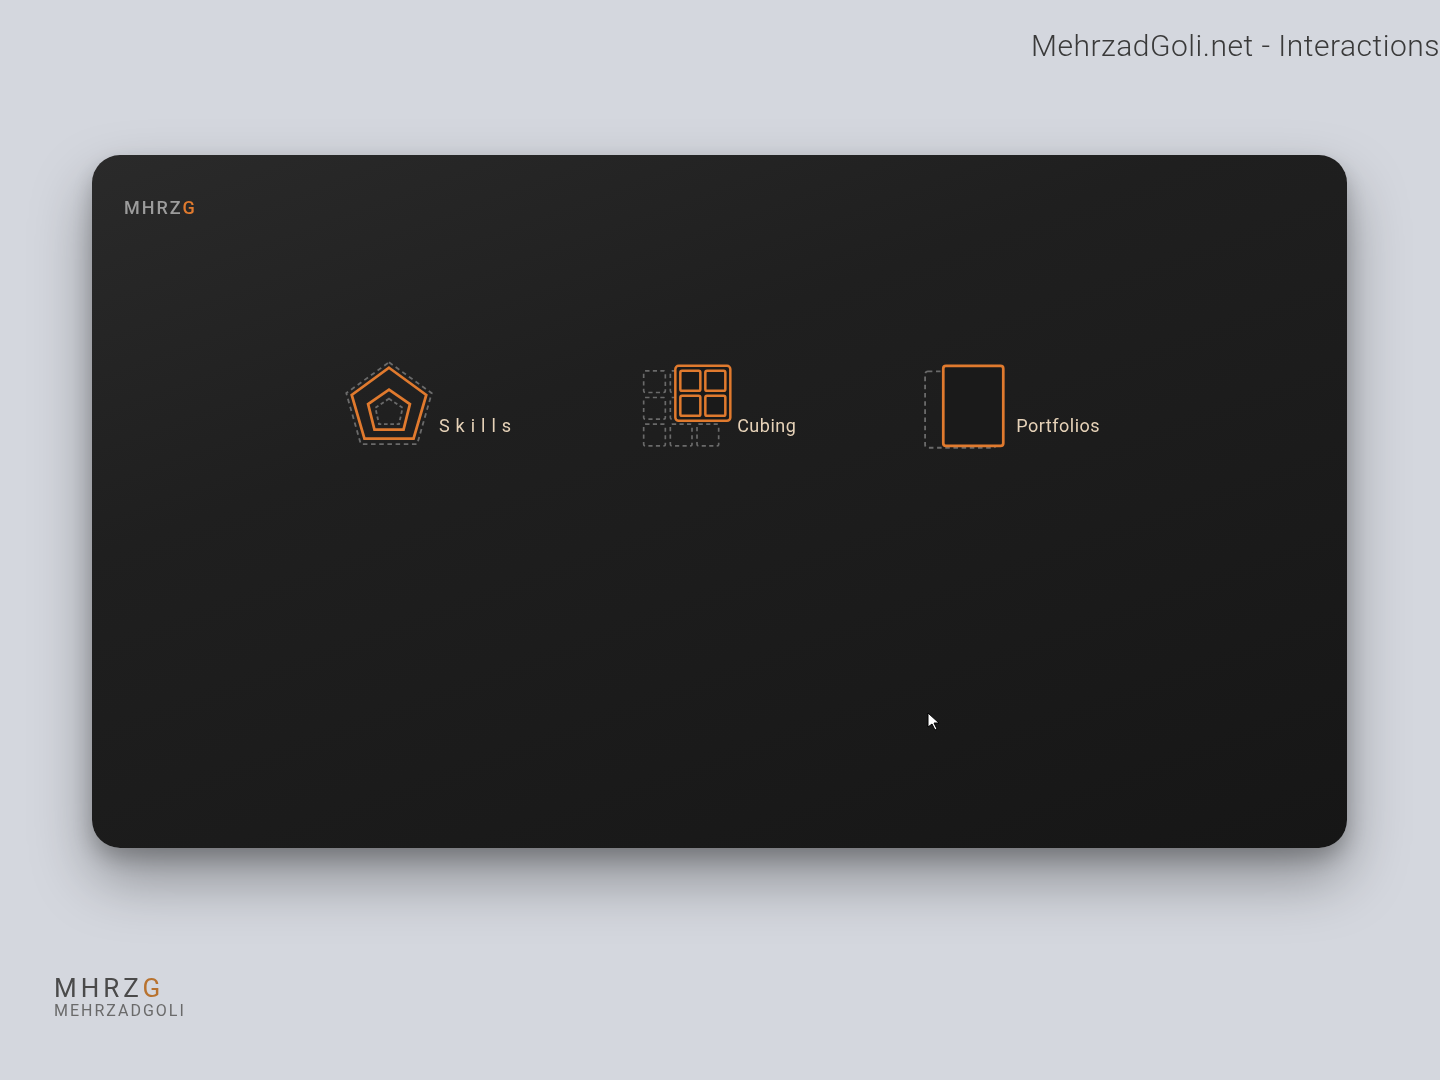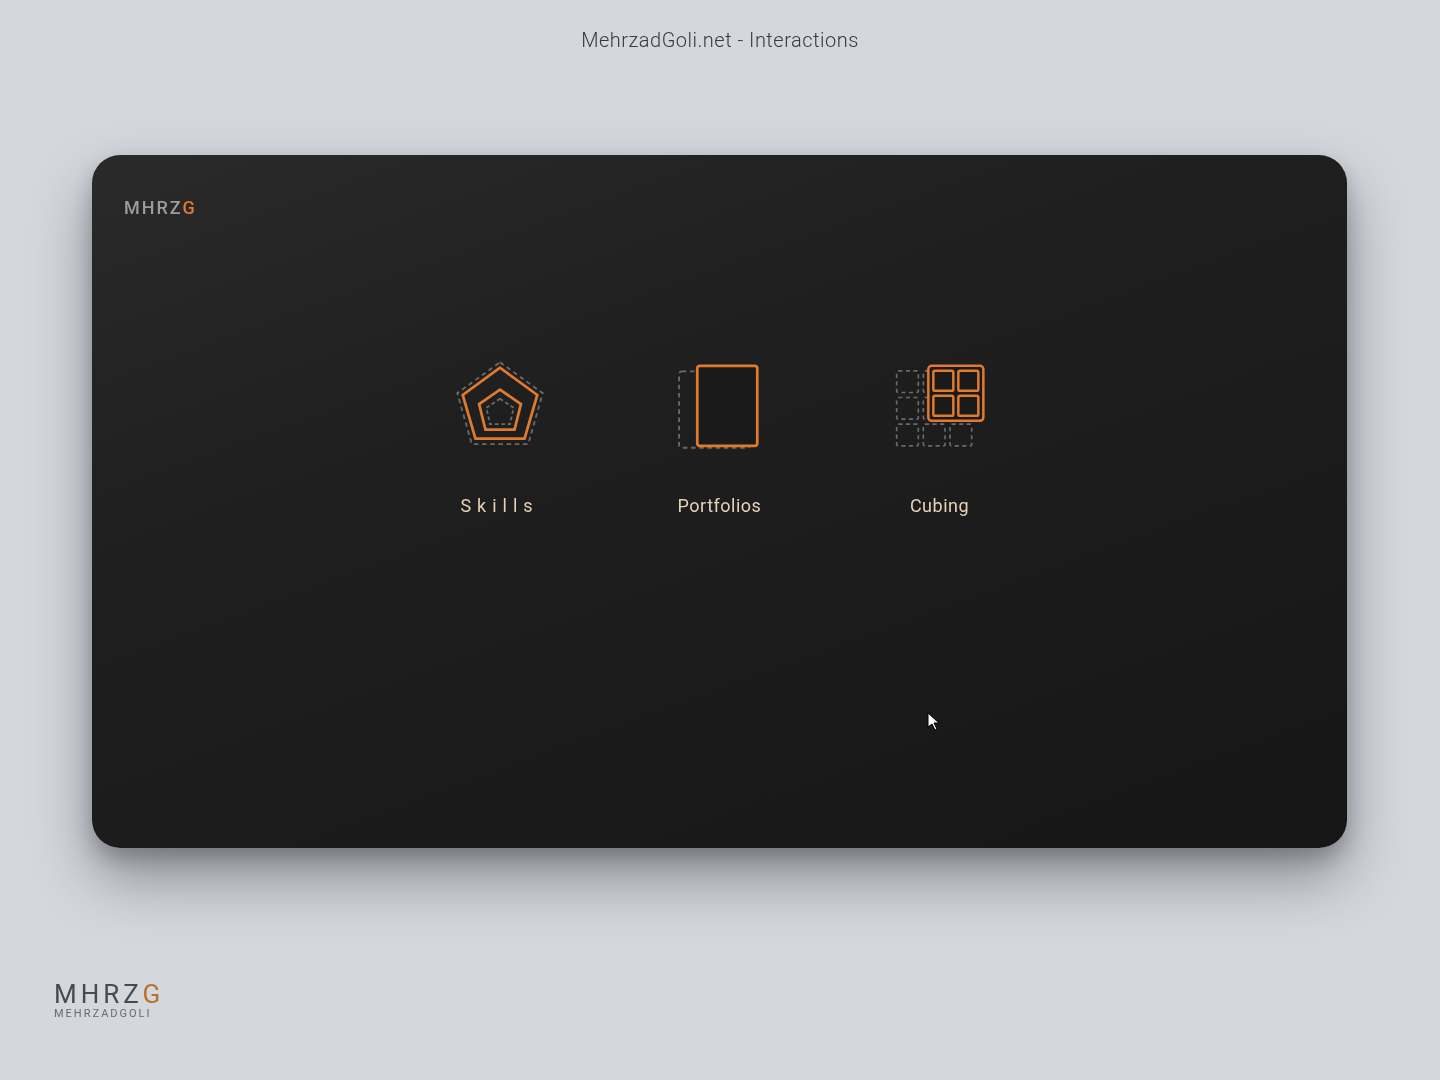--- a/index.html
+++ b/index.html
@@ -3,22 +3,22 @@
 <meta charset="utf-8">
 <style>
 * { margin: 0; padding: 0; box-sizing: border-box; }
 html, body { width: 1440px; height: 1080px; overflow: hidden; }
 body {
   background: #d4d7de;
   font-family: -apple-system, BlinkMacSystemFont, "Segoe UI", Roboto, sans-serif;
   position: relative;
 }
 .page-title {
-  text-align: center;
-  font-size: 20px;
+  text-align: right;
+  font-size: 30px;
   font-weight: 300;
   color: #3a3a3a;
   padding-top: 28px;
   letter-spacing: 0.5px;
 }
 .window {
   position: absolute;
   left: 92px;
   top: 155px;
   width: 1255px;
@@ -41,21 +41,21 @@
   position: absolute;
   top: 200px;
   left: 0;
   right: 0;
   display: flex;
   justify-content: center;
   gap: 120px;
 }
 .card {
   display: flex;
-  flex-direction: column;
+  flex-direction: row;
   align-items: center;
   cursor: pointer;
 }
 .card-icon {
   width: 100px;
   height: 100px;
   display: flex;
   align-items: center;
   justify-content: center;
 }
@@ -93,21 +93,21 @@
   align-items: flex-start;
 }
 .brand-footer .big {
   font-size: 26px;
   font-weight: 400;
   letter-spacing: 4px;
   color: #4a4a4a;
 }
 .brand-footer .big .accent { color: #b8722e; }
 .brand-footer .small {
-  font-size: 11px;
+  font-size: 16px;
   letter-spacing: 2px;
   color: #6a6a6a;
   margin-top: -2px;
 }
 svg { display: block; }
 </style>
 </head>
 <body>
 
 <div class="page-title">MehrzadGoli.net - Interactions</div>
@@ -126,30 +126,20 @@
           <polygon points="55,14 96,44 82,92 28,92 14,44" fill="none" stroke="#e07a2e" stroke-width="3"></polygon>
           <polygon points="55,38 78,54 71,82 39,82 32,54" fill="none" stroke="#e07a2e" stroke-width="3"></polygon>
           <polygon points="55,48 70,58 66,76 44,76 40,58" fill="none" stroke="#6a6a6a" stroke-width="2" stroke-dasharray="4,3"></polygon>
         </svg>
       </div>
       <div class="card-label wide">Skills</div>
     </div>
 
     <div class="card">
       <div class="card-icon">
-        <svg width="110" height="110" viewBox="0 0 110 110">
-          <rect x="10" y="18" width="78" height="84" rx="3" fill="none" stroke="#6a6a6a" stroke-width="2" stroke-dasharray="5,4"></rect>
-          <rect x="30" y="12" width="66" height="88" rx="3" fill="#1a1a1a" stroke="#e07a2e" stroke-width="3"></rect>
-        </svg>
-      </div>
-      <div class="card-label">Portfolios</div>
-    </div>
-
-    <div class="card">
-      <div class="card-icon">
         <svg width="120" height="110" viewBox="0 0 120 110">
 
           <g fill="none" stroke="#6a6a6a" stroke-width="2" stroke-dasharray="5,4">
             <rect x="8" y="14" width="26" height="26" rx="2"></rect>
             <rect x="40" y="14" width="26" height="26" rx="2"></rect>
             <rect x="72" y="14" width="26" height="26" rx="2"></rect>
             <rect x="8" y="46" width="26" height="26" rx="2"></rect>
             <rect x="40" y="46" width="26" height="26" rx="2"></rect>
             <rect x="72" y="46" width="26" height="26" rx="2"></rect>
             <rect x="8" y="78" width="26" height="26" rx="2"></rect>
@@ -162,20 +152,30 @@
             <rect x="52" y="14" width="24" height="24" rx="2"></rect>
             <rect x="82" y="14" width="24" height="24" rx="2"></rect>
             <rect x="52" y="44" width="24" height="24" rx="2"></rect>
             <rect x="82" y="44" width="24" height="24" rx="2"></rect>
           </g>
         </svg>
       </div>
       <div class="card-label">Cubing</div>
     </div>
 
+    <div class="card">
+      <div class="card-icon">
+        <svg width="110" height="110" viewBox="0 0 110 110">
+          <rect x="10" y="18" width="78" height="84" rx="3" fill="none" stroke="#6a6a6a" stroke-width="2" stroke-dasharray="5,4"></rect>
+          <rect x="30" y="12" width="66" height="88" rx="3" fill="#1a1a1a" stroke="#e07a2e" stroke-width="3"></rect>
+        </svg>
+      </div>
+      <div class="card-label">Portfolios</div>
+    </div>
+
 
   </div>
 
 
   <div class="cursor">
     <svg width="14" height="20" viewBox="0 0 14 20">
       <path d="M1 1 L1 15 L5 12 L8 18 L10 17 L7 11 L12 11 Z" fill="#fff" stroke="#000" stroke-width="1"></path>
     </svg>
   </div>
 </div>

